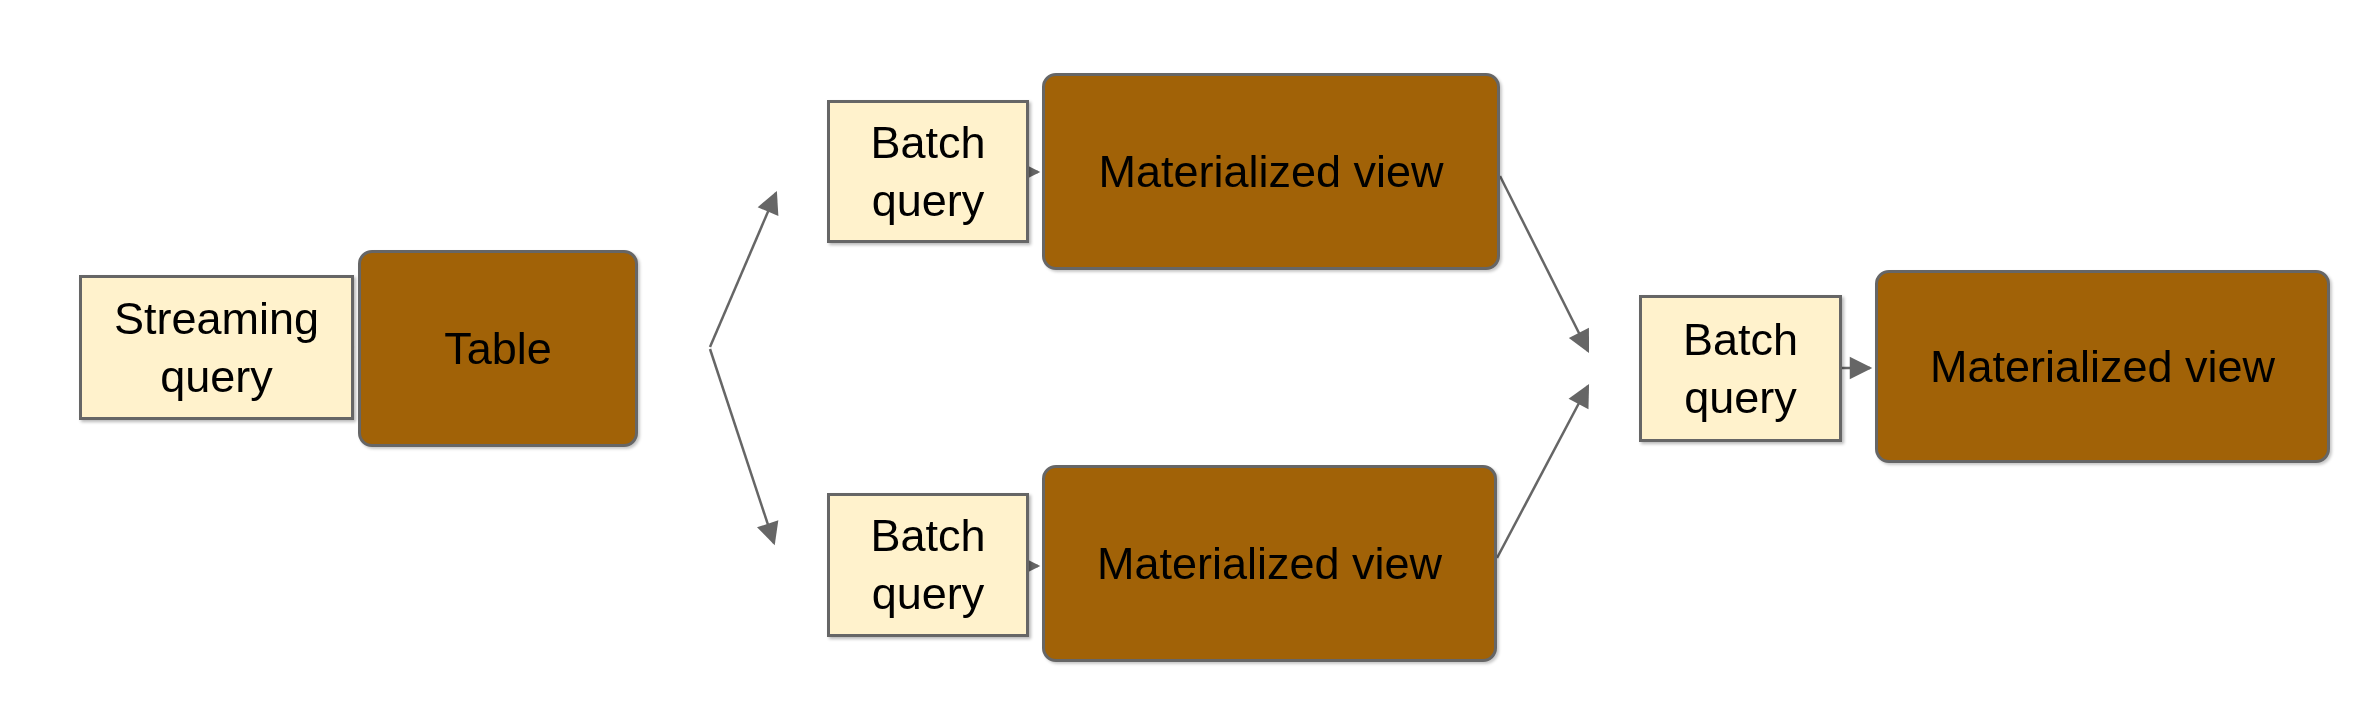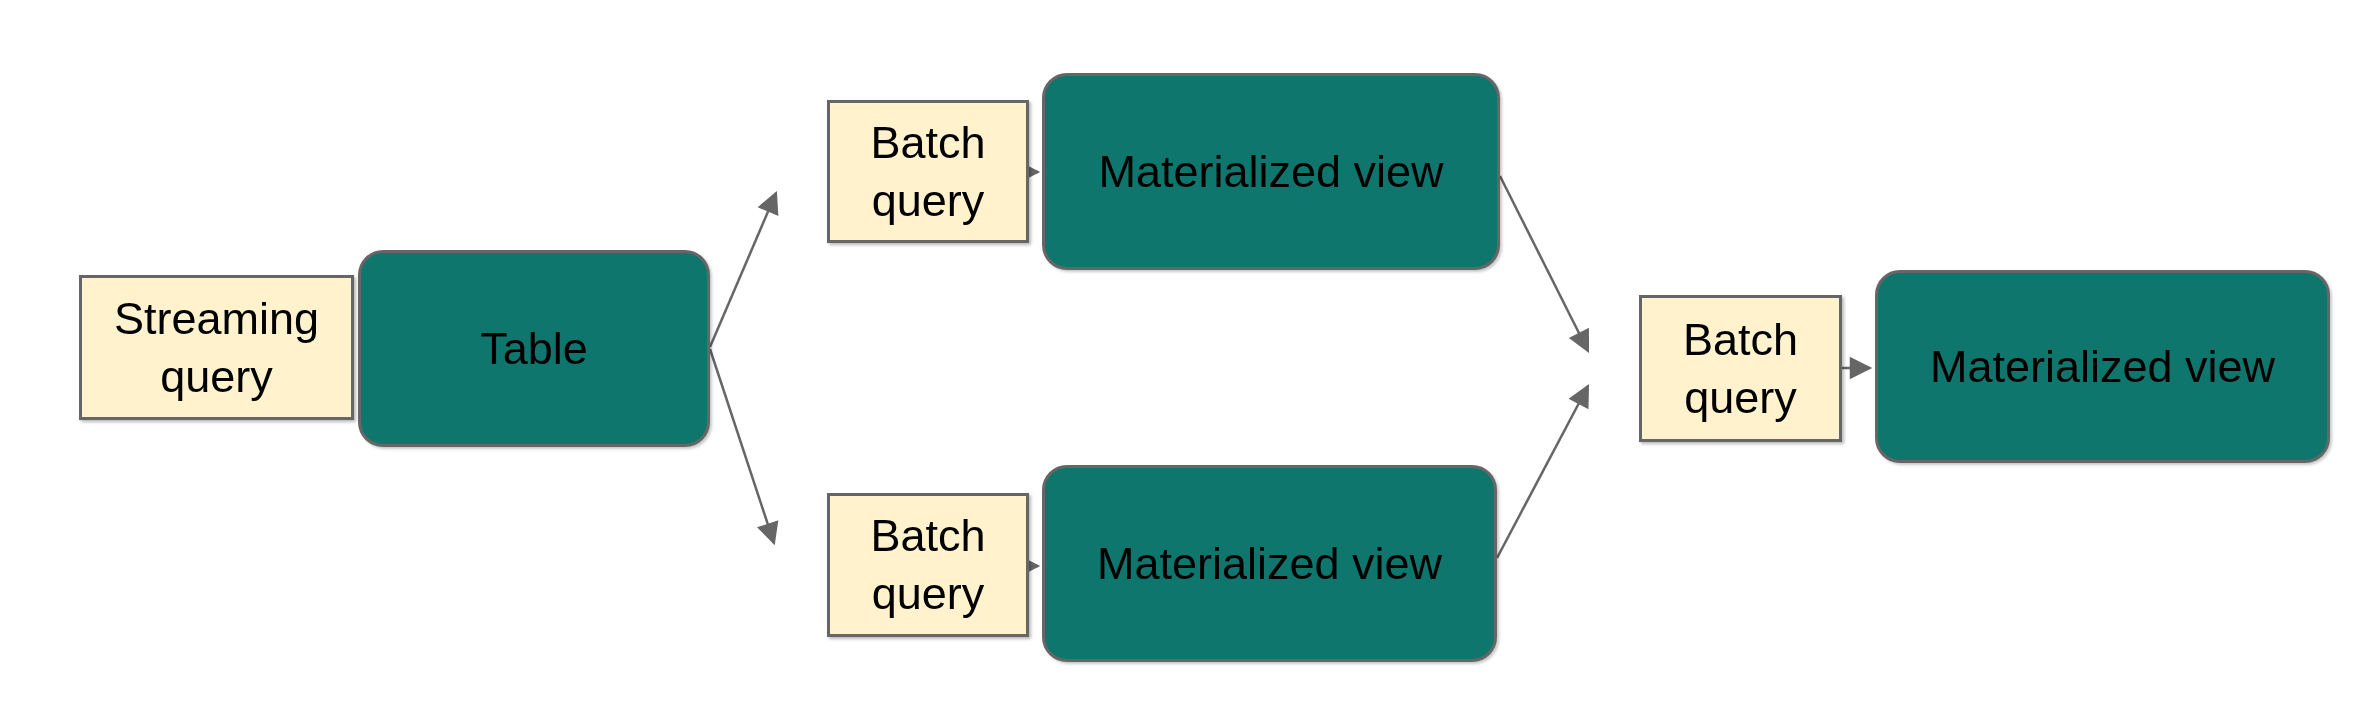--- a/index.html
+++ b/index.html
@@ -33,22 +33,22 @@
     font-size: 45px;
     line-height: 1.28;
     border: 3px solid #666666;
   }
   .node-proc {
     background: #fff2cc;
     box-shadow: 2px 2px 3px rgba(0,0,0,0.28);
     margin-left: 47px;
   }
   .node-data {
-    background: #0f766e;
-    border-radius: 25px;
+    background: #a16207;
+    border-radius: 14px;
     box-shadow: 2px 2px 3px rgba(0,0,0,0.22);
   }
   .node-label {
     display: block;
     padding: 0 10px;
   }
 </style>
 </head>
 <body>
 
@@ -67,21 +67,21 @@
     <line x1="982" y1="566" x2="1038" y2="566" stroke="#666666" stroke-width="2.5" marker-end="url(#arrowhead)"></line>
     <line x1="1500" y1="176" x2="1588" y2="351" stroke="#666666" stroke-width="2.5" marker-end="url(#arrowhead)"></line>
     <line x1="1497" y1="558" x2="1588" y2="386" stroke="#666666" stroke-width="2.5" marker-end="url(#arrowhead)"></line>
     <line x1="1795" y1="368" x2="1870" y2="368" stroke="#666666" stroke-width="2.5" marker-end="url(#arrowhead)"></line>
   </svg>
 
   <div class="node node-proc" style="left:32px;   top:275px; width:275px; height:145px;">
     <span class="node-label">Streaming query</span>
   </div>
 
-  <div class="node node-data" style="left:358px;  top:250px; width:352px; height:197px;">
+  <div class="node node-data" style="left:358px;  top:250px; width:280px; height:197px;">
     <span class="node-label">Table</span>
   </div>
 
   <div class="node node-proc" style="left:780px;  top:100px; width:202px; height:143px;">
     <span class="node-label">Batch query</span>
   </div>
 
   <div class="node node-data" style="left:1042px; top:73px;  width:458px; height:197px;">
     <span class="node-label">Materialized view</span>
   </div>

